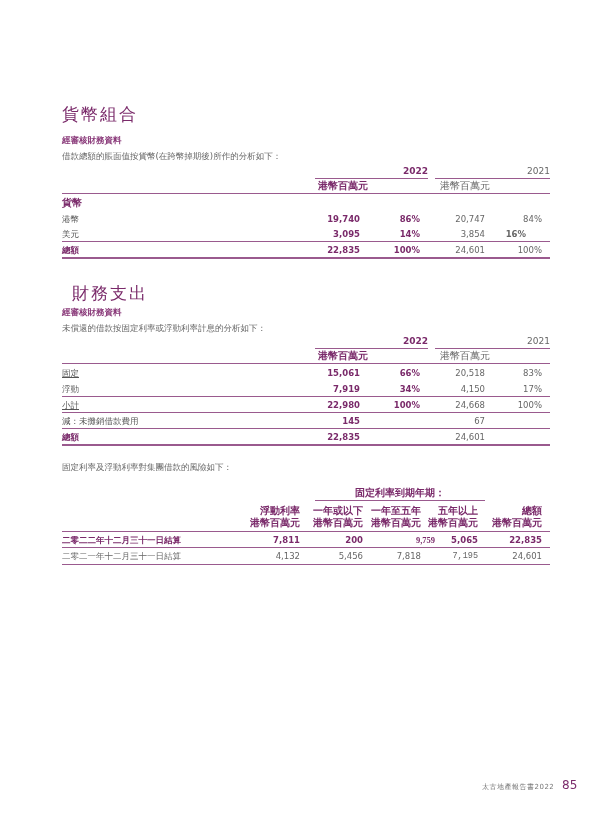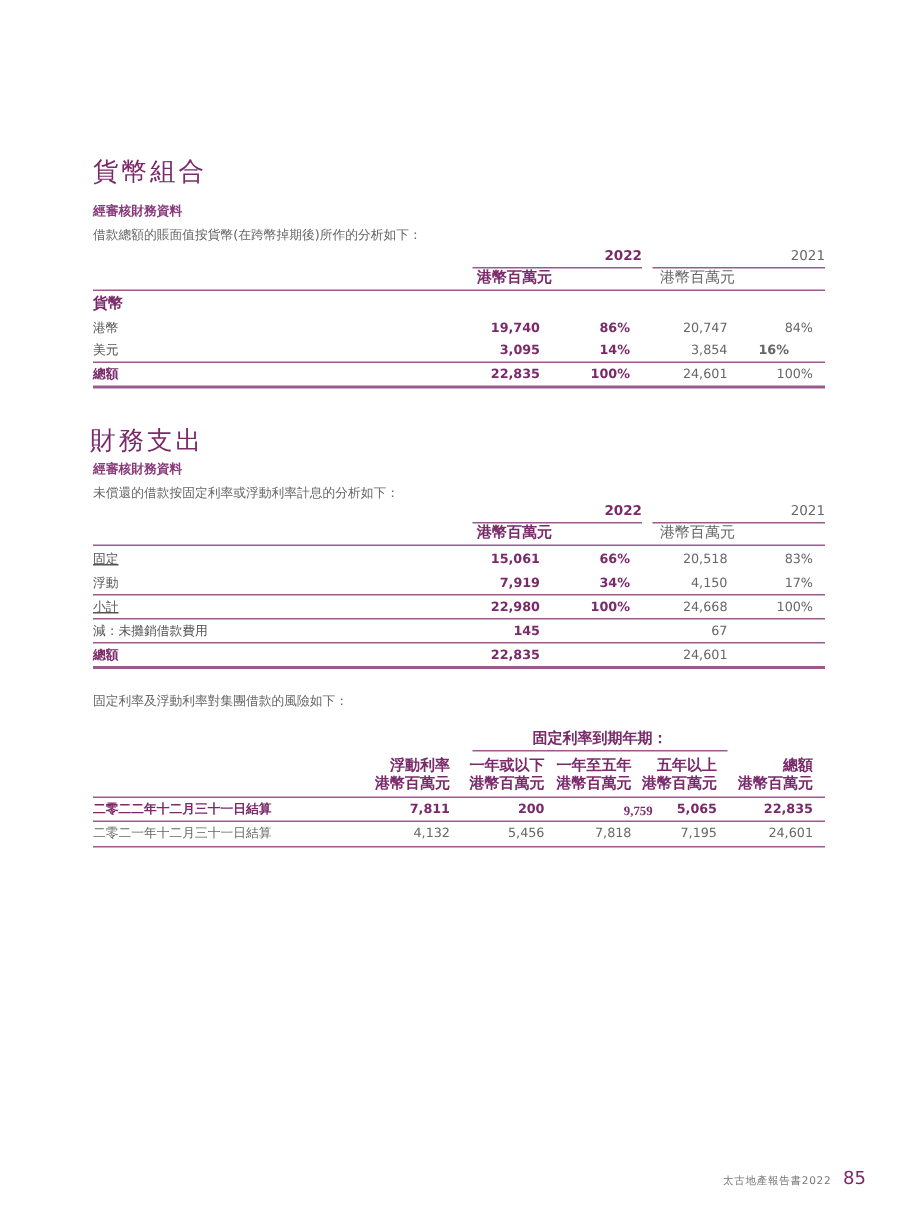--- a/index.html
+++ b/index.html
@@ -52,21 +52,21 @@
 <div class="line" style="left:62px;top:241px;width:488px;"></div>
 <div>
   <div class="cell bold" style="left:62px;top:244px;">總額</div>
   <div class="cell num bold" style="left:300px;top:244px;width:60px;">22,835</div>
   <div class="cell num bold" style="left:380px;top:244px;width:40px;">100%</div>
   <div class="cell num" style="left:425px;top:244px;width:60px;color:#666;">24,601</div>
   <div class="cell num" style="left:500px;top:244px;width:42px;color:#666;">100%</div>
 </div>
 <div class="line2" style="left:62px;top:257px;width:488px;"></div>
 
-<div class="abs h1" style="left:60px;top:282px;text-align:right;">財務支出</div>
+<div class="abs h1" style="left:72px;top:282px;text-align:right;">財務支出</div>
 <div class="abs sub" style="left:62px;top:307px;">經審核財務資料</div>
 <div class="abs desc" style="left:62px;top:323px;">未償還的借款按固定利率或浮動利率計息的分析如下：</div>
 
 <div class="abs yr bold" style="left:313px;top:336px;width:115px;">2022</div>
 <div class="abs yr" style="left:435px;top:336px;width:115px;color:#666;">2021</div>
 <div class="line" style="left:315px;top:348px;width:113px;"></div>
 <div class="line" style="left:435px;top:348px;width:115px;"></div>
 <div class="abs txt bold" style="left:318px;top:350px;">港幣百萬元</div>
 <div class="abs txt" style="left:440px;top:350px;">港幣百萬元</div>
 <div class="line" style="left:62px;top:363px;width:488px;"></div>
@@ -141,19 +141,19 @@
   <div class="cell num bold" style="left:375px;top:534px;width:60px;font-family:Liberation Serif, serif;">9,759</div>
   <div class="cell num bold" style="left:418px;top:534px;width:60px;">5,065</div>
   <div class="cell num bold" style="left:480px;top:534px;width:62px;">22,835</div>
 </div>
 <div class="line" style="left:62px;top:547px;width:488px;"></div>
 <div>
   <div class="cell" style="left:62px;top:550px;color:#666;">二零二一年十二月三十一日結算</div>
   <div class="cell num" style="left:240px;top:550px;width:60px;color:#666;">4,132</div>
   <div class="cell num" style="left:303px;top:550px;width:60px;color:#666;">5,456</div>
   <div class="cell num" style="left:361px;top:550px;width:60px;color:#666;">7,818</div>
-  <div class="cell num" style="left:418px;top:550px;width:60px;color:#666;">7,195</div>
+  <div class="cell num" style="left:418px;top:550px;width:60px;color:#666;font-family:Liberation Mono, monospace;">7,195</div>
   <div class="cell num" style="left:480px;top:550px;width:62px;color:#666;">24,601</div>
 </div>
 <div class="line" style="left:62px;top:564px;width:488px;"></div>
 
 <div class="abs footer-text" style="left:482px;top:782px;">太古地產報告書2022</div>
 <div class="abs pagenum" style="left:562px;top:778px;">85</div>
 
 </body></html>

